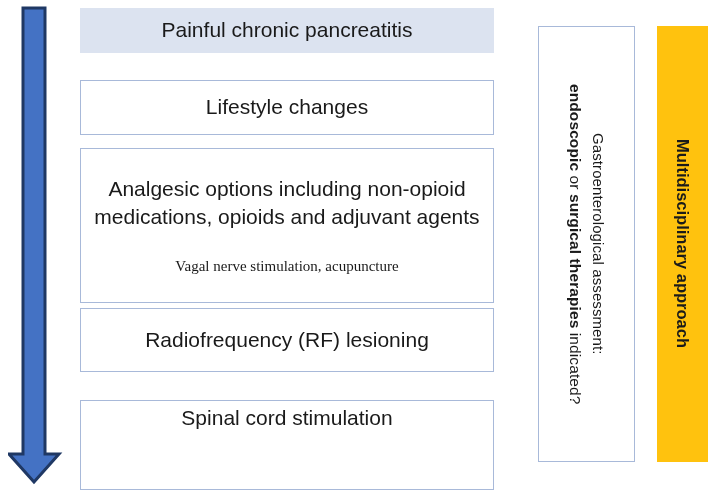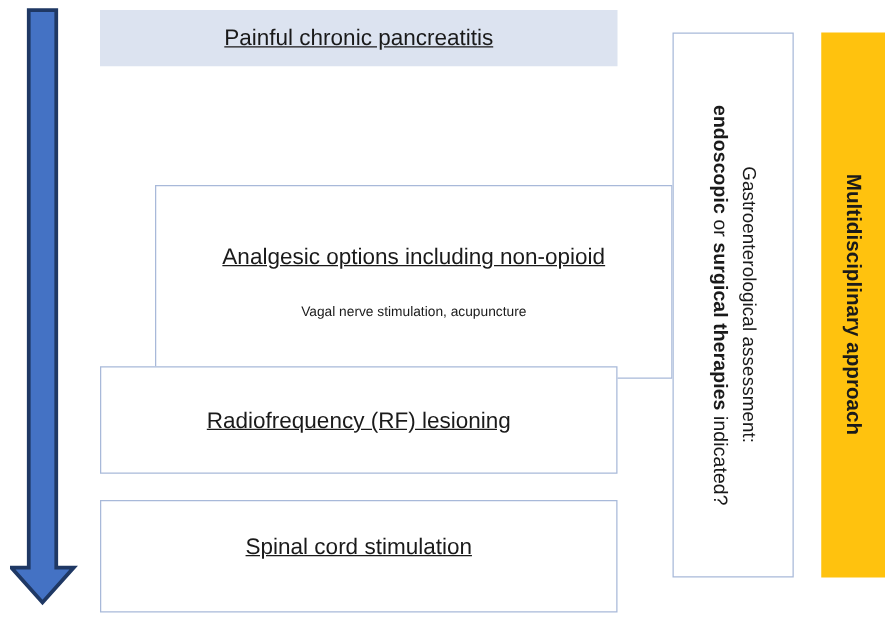--- a/index.html
+++ b/index.html
@@ -44,29 +44,29 @@
     flex-direction: column;
     align-items: center;
     justify-content: center;
     text-align: center;
   }
   .step-box.header-box {
     background: #dce3f0;
     border: none;
   }
   .line-main {
-    font-size: 18px;
+    font-size: 21px;
     line-height: 1.34;
     white-space: nowrap;
-    text-decoration: underline;
   }
   .line-small {
-    font-size: 11px;
+    font-size: 15px;
     line-height: 1.3;
     white-space: nowrap;
+    font-family: Liberation Serif, serif;
   }
   .line-italic {
     font-size: 13.5px;
     font-style: italic;
     font-weight: bold;
     line-height: 1.28;
     white-space: nowrap;
   }
   .gap-row { height: 13px; }
 
@@ -122,33 +122,37 @@
 <svg id="flow-arrow" viewBox="0 0 60 480" preserveAspectRatio="none" aria-hidden="true">
   <polygon points="6,2 28,2 28,448 42,448 17,476 -8,448 6,448" transform="translate(9,0)" fill="#4472c4" stroke="#1f3864" stroke-width="3" stroke-linejoin="miter"></polygon>
 </svg>
 
 <div id="treatment-ladder">
 
   <div class="step-box header-box" style="top:8px; height:45px;">
     <div class="line-main">Painful chronic pancreatitis</div>
   </div>
 
+  <div class="step-box" style="top:80px; height:55px;">
+    <div class="line-main">Lifestyle changes</div>
+  </div>
 
-  <div class="step-box" style="top:148px; height:155px;margin-left:44px;">
+  <div class="step-box" style="top:148px; height:155px;">
     <div class="line-main">Analgesic options including non-opioid</div>
+    <div class="line-main">medications, opioids and adjuvant agents</div>
     <div class="gap-row"></div>
     <div class="gap-row"></div>
     <div class="line-small">Vagal nerve stimulation, acupuncture</div>
   </div>
 
-  <div class="step-box" style="top:293px; height:86px;">
+  <div class="step-box" style="top:308px; height:64px;">
     <div class="line-main">Radiofrequency (RF) lesioning</div>
   </div>
 
-  <div class="step-box" style="top:400px; height:90px; justify-content:flex-start; padding-top:24px;">
+  <div class="step-box" style="top:400px; height:90px; justify-content:flex-start; padding-top:3px;">
     <div class="line-main">Spinal cord stimulation</div>
   </div>
 
 </div>
 
 <div id="gastro-column">
   <div class="vert-text" id="gastro-line-2"><span class="em">endoscopic</span><span> or </span><span class="em">surgical therapies</span><span> indicated?</span></div>
   <div class="vert-text" id="gastro-line-1">Gastroenterological assessment:</div>
 </div>
 

